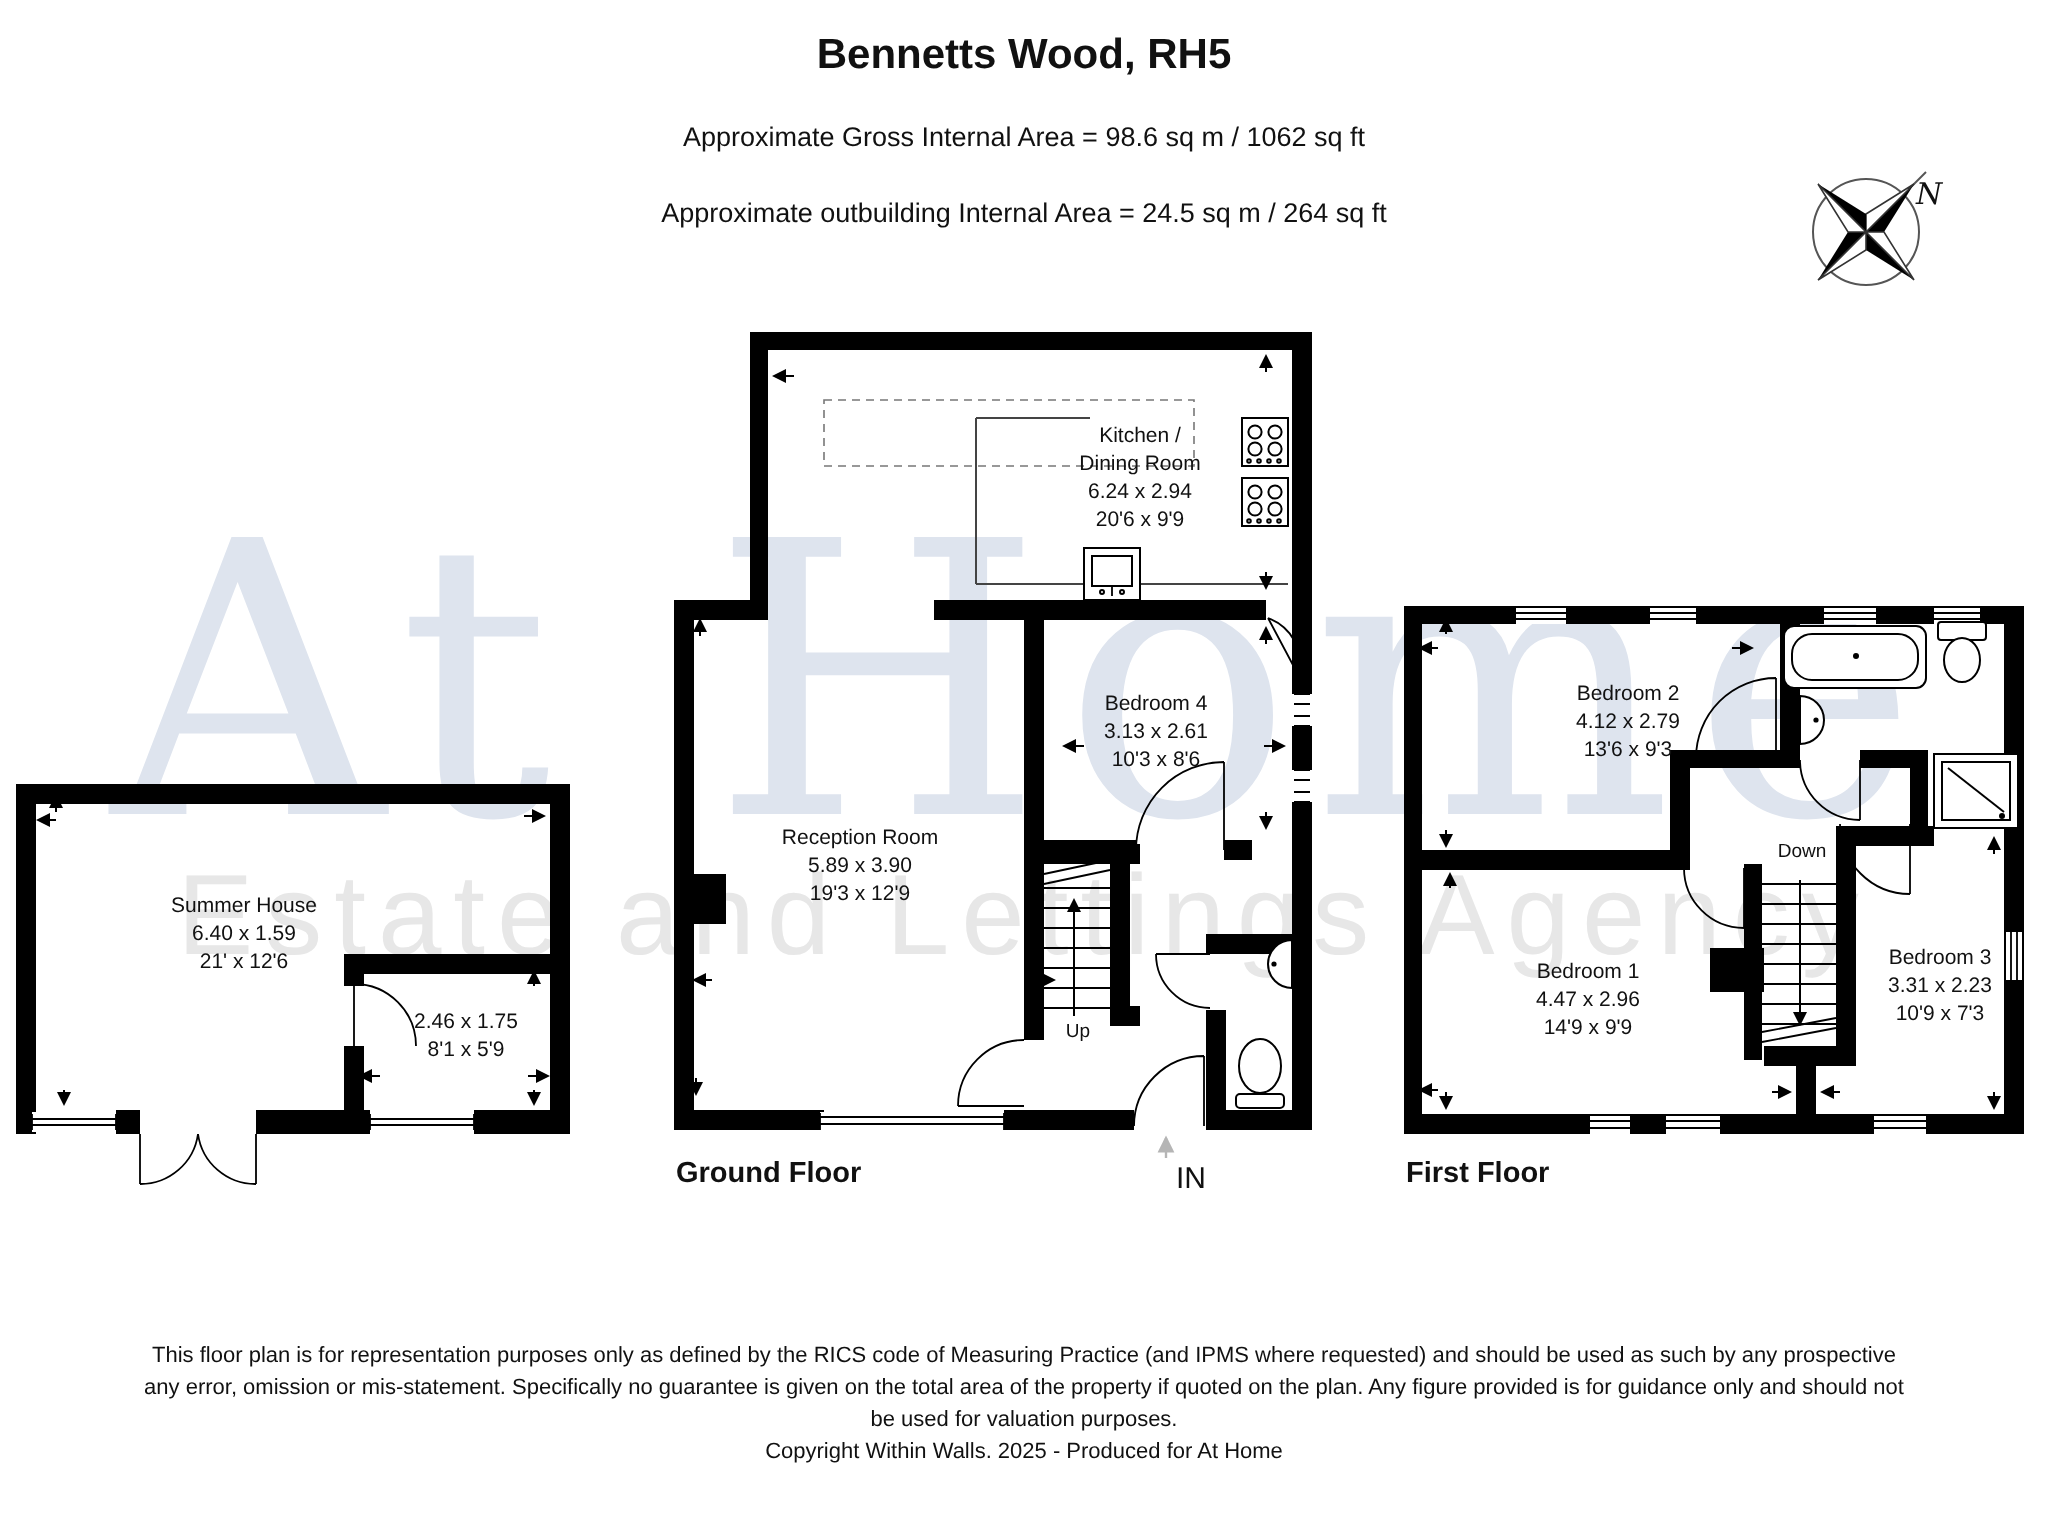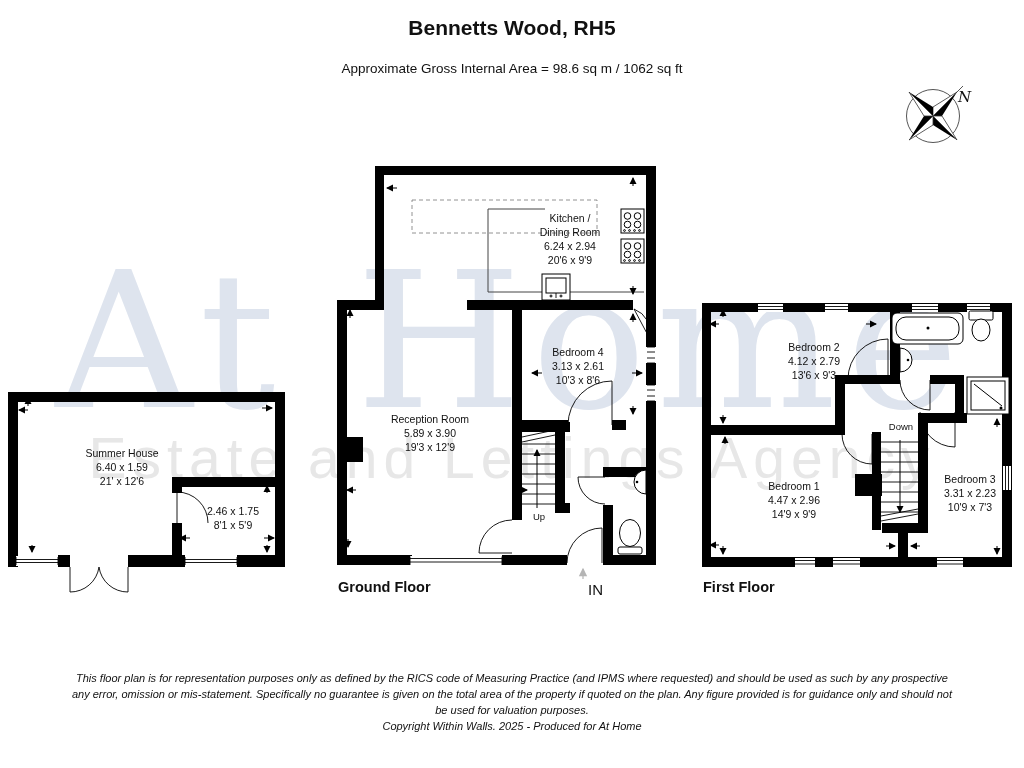--- a/index.html
+++ b/index.html
@@ -19,21 +19,21 @@
   }
   svg.plan{position:absolute;top:0;left:0;z-index:1;}
   .txt{position:absolute;z-index:2;}
   .hdr{top:16px;left:0;width:1024px;text-align:center;}
   .hdr .title{font-size:21px;font-weight:bold;margin-bottom:6px;}
   .hdr .sub{font-size:13.5px;line-height:17.5px;margin-top:20px;}
   .room{transform:translate(-50%,-50%);text-align:center;font-size:10.5px;line-height:14px;white-space:nowrap;}
   .floorlbl{font-size:14.5px;font-weight:bold;white-space:nowrap;}
   .inlbl{font-size:15px;white-space:nowrap;}
   .stairlbl{transform:translate(-50%,-50%);font-size:9.5px;white-space:nowrap;}
-  .footer{top:670px;left:0;width:1024px;text-align:center;font-size:11px;line-height:16px;color:#111;font-style:italic;}
+  .footer{top:670px;left:0;width:1024px;text-align:center;font-size:11px;line-height:16px;color:#111;}
 </style>
 </head>
 <body>
 
 <div class="wm-main">At Home</div>
 <div class="wm-sub">Estate and Lettings Agency</div>
 
 <svg class="plan" width="1024" height="768" viewBox="0 0 1024 768">
   <defs>
     <marker id="mA" markerWidth="9" markerHeight="9" refX="6.5" refY="4" orient="auto">
@@ -262,20 +262,21 @@
     <path d="M909,140 L933,125 L933,116 Z" fill="#fff" stroke="#333" stroke-width="0.8"></path>
     <path d="M909,92 L933,107 L933,116 Z" fill="#000"></path>
     <path d="M909,92 L924,116 L933,116 Z" fill="#fff" stroke="#333" stroke-width="0.8"></path>
     <text x="958" y="102" font-size="15" font-style="italic" font-family="DejaVu Serif, serif" fill="#111">N</text>
   </g>
 </svg>
 
 <div class="txt hdr">
   <div class="title">Bennetts Wood, RH5</div>
   <div class="sub">Approximate Gross Internal Area = 98.6 sq m / 1062 sq ft</div>
+  <div class="sub">Approximate outbuilding Internal Area = 24.5 sq m / 264 sq ft</div>
 </div>
 
 <div class="txt room" style="left:570px;top:239px">
   <div>Kitchen /</div>
   <div>Dining Room</div>
   <div>6.24 x 2.94</div>
   <div>20'6 x 9'9</div>
 </div>
 
 <div class="txt room" style="left:578px;top:366px">

